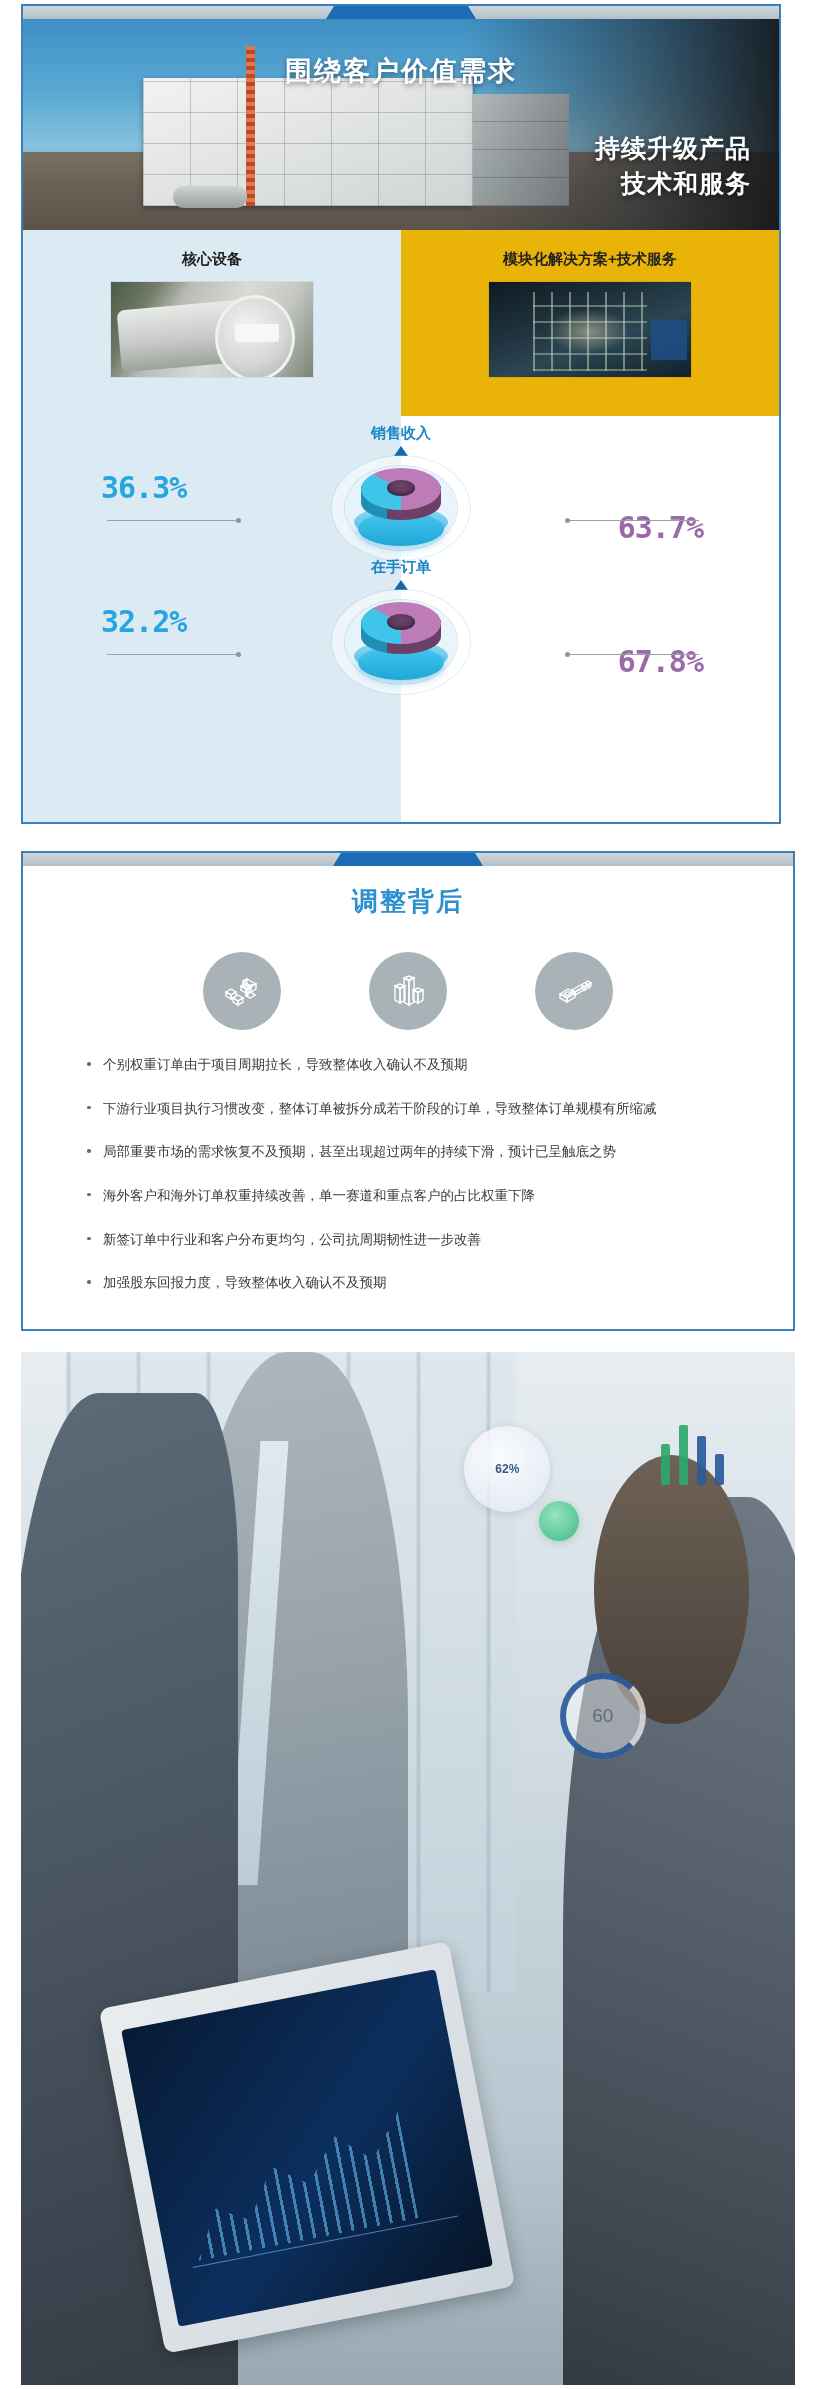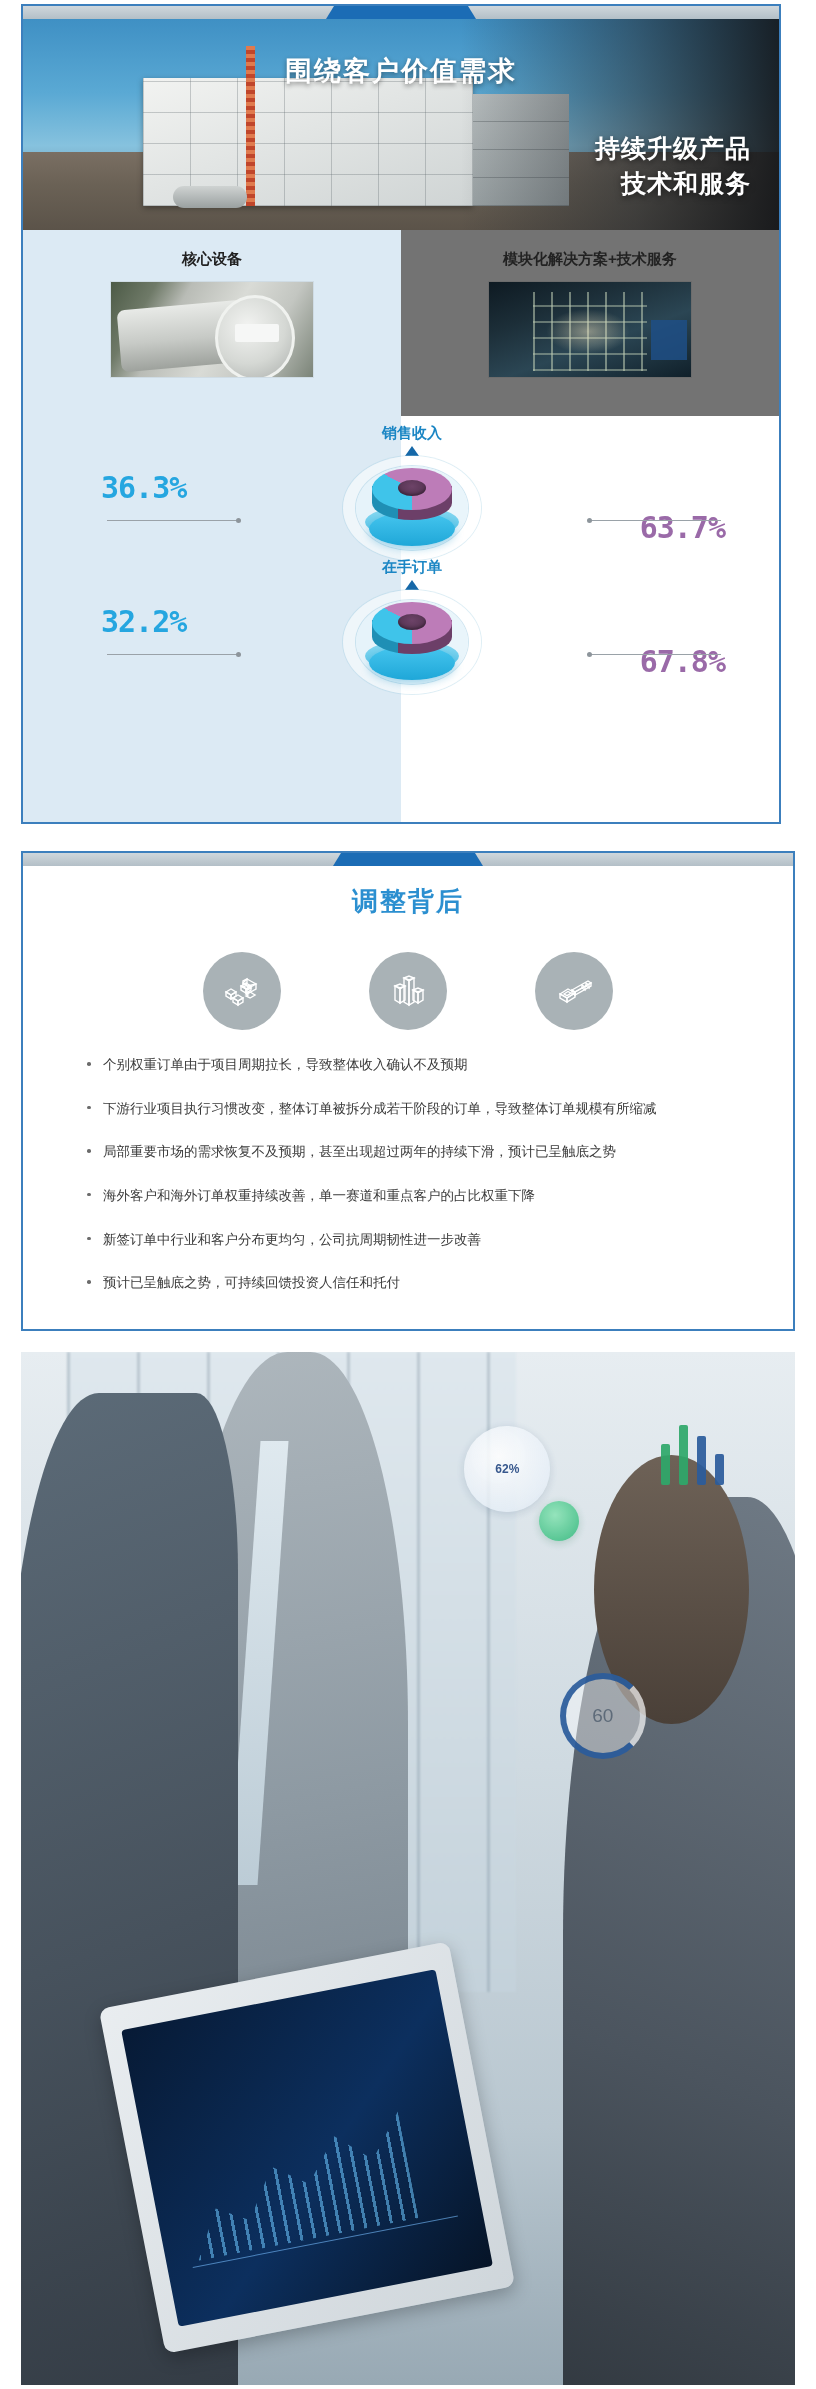--- a/index.html
+++ b/index.html
@@ -102,21 +102,21 @@
     line-height:1.38; letter-spacing:1px;
     text-shadow:0 2px 6px rgba(0,0,0,.6);
   }
 
   
   .cols{
     position:absolute; left:0; top:224px; width:100%; height:186px;
   }
   .col{ position:absolute; top:0; width:50%; height:100%; }
   .col-left{ left:0; background:#dceaf4; }
-  .col-right{ left:50%; background:#737373; }
+  .col-right{ left:50%; background:#eab308; }
   .col-title{
     position:absolute; left:0; top:20px; width:100%;
     text-align:center; font-size:15px; font-weight:700; color:#222;
   }
   .col-photo{
     position:absolute; left:50%; transform:translateX(-50%); top:51px;
     width:202px; height:95px; overflow:hidden;
     border:1px solid rgba(0,0,0,.06);
   }
   .photo-vessel{
@@ -155,21 +155,21 @@
     position:absolute;right:4px;top:40%;width:18%;height:42%;background:#1f4f86;opacity:.85;
   }
 
   
   .split-bg{
     position:absolute;left:0;top:410px;width:100%;height:408px;
   }
   .split-bg .sb-l{position:absolute;left:0;top:0;width:50%;height:100%;background:#dceaf4;}
   .split-bg .sb-r{position:absolute;left:50%;top:0;width:50%;height:100%;background:#ffffff;}
 
-  .metric{ position:absolute; left:0; width:100%; height:136px;padding-left:22px; }
+  .metric{ position:absolute; left:0; width:100%; height:136px; }
   .metric-label{
     position:absolute; left:0; top:0; width:100%;
     text-align:center; font-size:15px; font-weight:700; color:#1b86c4;
   }
   .metric-caret{
     position:absolute; left:50%; top:22px; transform:translateX(-50%);
     width:0;height:0;border-left:7px solid transparent;border-right:7px solid transparent;
     border-bottom:10px solid #1668a8;
   }
   .donut-wrap{
@@ -509,21 +509,21 @@
         </svg>
       </div>
     </div>
 
     <div class="bullets">
       <div class="bullet">个别权重订单由于项目周期拉长，导致整体收入确认不及预期</div>
       <div class="bullet">下游行业项目执行习惯改变，整体订单被拆分成若干阶段的订单，导致整体订单规模有所缩减</div>
       <div class="bullet">局部重要市场的需求恢复不及预期，甚至出现超过两年的持续下滑，预计已呈触底之势</div>
       <div class="bullet">海外客户和海外订单权重持续改善，单一赛道和重点客户的占比权重下降</div>
       <div class="bullet">新签订单中行业和客户分布更均匀，公司抗周期韧性进一步改善</div>
-      <div class="bullet">预计已呈触底之势，可持续回馈投资人信任和托付</div>
+      <div class="bullet">加强股东回报力度，导致整体收入确认不及预期</div>
     </div>
   </section>
 
   <section class="footer-photo">
     <div class="fp-bg"></div>
     <div class="fp-window"></div>
     <div class="fp-person-mid">
       <div class="fp-person-mid-shirt"></div>
     </div>
     <div class="fp-person-left"></div>

